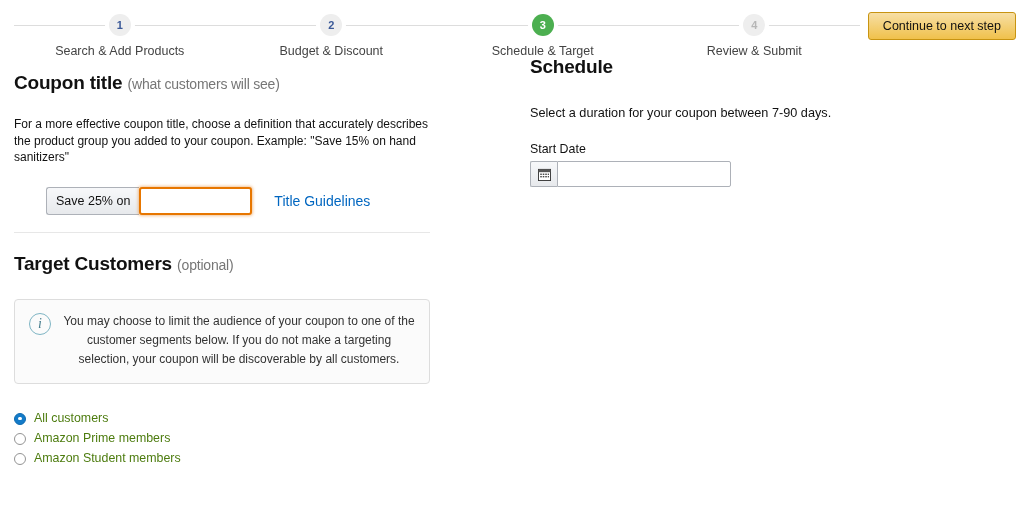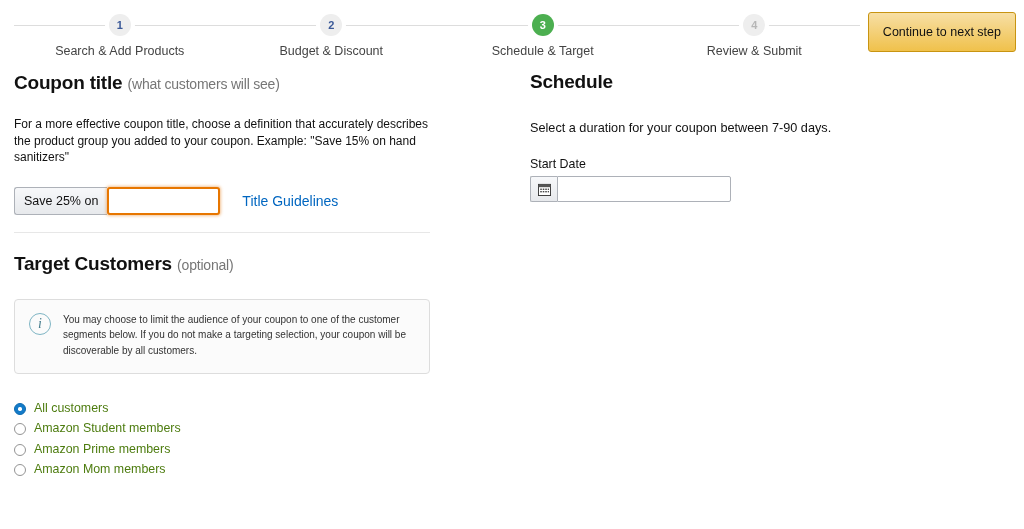--- a/index.html
+++ b/index.html
@@ -59,40 +59,40 @@
     margin-top: 8px;
     font-size: 12.5px;
     color: #444444;
     white-space: nowrap;
   }
 
   
   .continue-btn {
     position: absolute;
     right: 8px; top: 12px;
-    padding: 12px 14px;
+    padding: 6px 14px;
     font-size: 12.5px;
     color: #111111;
     background: linear-gradient(to bottom, #f7dfa5 0%, #f0c14b 100%);
     border: 1px solid #c89411;
     border-radius: 3px;
     cursor: pointer;
     font-family: "Liberation Sans", sans-serif;
     white-space: nowrap;
   }
 
   
   .col-left {
     position: absolute;
     left: 14px; top: 72px;
     width: 430px;
   }
   .col-right {
     position: absolute;
-    left: 530px; top: 71px;
+    left: 530px; top: 56px;
     width: 400px;
   }
 
   h2.section-title {
     margin: 0;
     font-size: 19px;
     font-weight: bold;
     color: #111111;
     letter-spacing: -0.2px;
   }
@@ -107,20 +107,21 @@
     font-size: 12px;
     line-height: 1.38;
     color: #111111;
   }
 
   
   .title-row {
     margin-top: 21px;
     display: flex;
     align-items: center;
+    margin-left: 32px;
   }
   .prefix {
     display: flex;
     align-items: center;
     padding: 0 9px;
     height: 28px;
     font-size: 12.5px;
     color: #111111;
     background: linear-gradient(to bottom, #f7f8fa 0%, #e7e9ec 100%);
     border: 1px solid #adb1b8;
@@ -174,23 +175,24 @@
     color: #4a7f8f;
     display: flex;
     align-items: center;
     justify-content: center;
     font-style: italic;
     font-family: "Liberation Serif", serif;
     font-size: 14px;
     margin-top: 1px;
   }
   .info-text {
-    font-size: 10px;
+    font-size: 12px;
     line-height: 1.58;
     color: #333333;
+    text-align: center;
   }
 
   
   .radio-list {
     margin-top: 26px;
     width: 430px;
   }
   .radio-item {
     display: flex;
     align-items: flex-start;
@@ -331,29 +333,25 @@
     <div class="info-text">You may choose to limit the audience of your coupon to one of the customer segments below. If you do not make a targeting selection, your coupon will be discoverable by all customers.</div>
   </div>
 
   <div class="radio-list" id="radio-list">
       <div class="radio-item checked">
         <span class="radio-mark"></span>
         <span class="radio-label"><span>All customers</span></span>
       </div>
       <div class="radio-item">
         <span class="radio-mark"></span>
-        <span class="radio-label"><span>Amazon Student members</span></span>
+        <span class="radio-label"><span>Amazon Prime members</span></span>
       </div>
       <div class="radio-item">
         <span class="radio-mark"></span>
-        <span class="radio-label"><span>Amazon Prime members</span></span>
-      </div>
-      <div class="radio-item">
-        <span class="radio-mark"></span>
-        <span class="radio-label"><span>Amazon Mom members</span></span>
+        <span class="radio-label"><span>Amazon Student members</span></span>
       </div>
       <div class="radio-item disabled">
         <span class="radio-label"> </span>
       </div>
     </div>
 </div>
 
 <div class="col-right">
 
   <h2 class="section-title">Schedule</h2>

